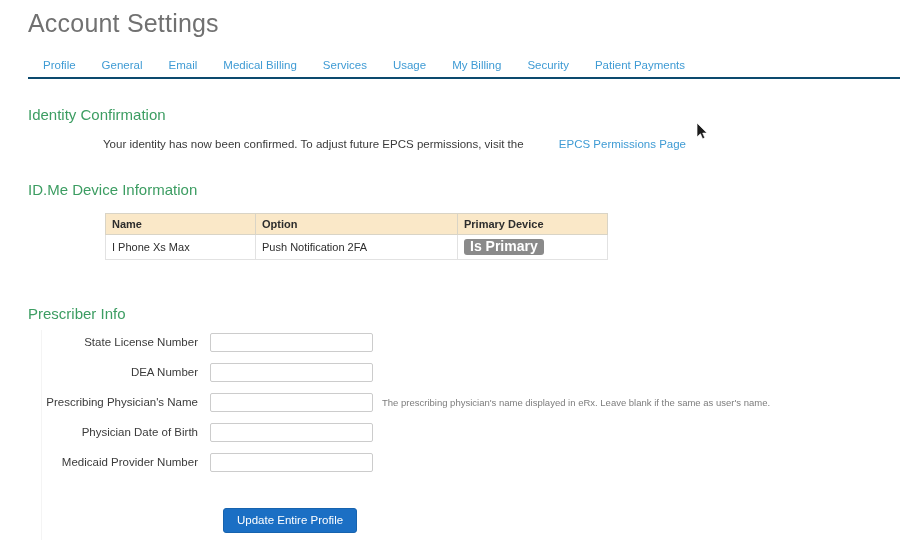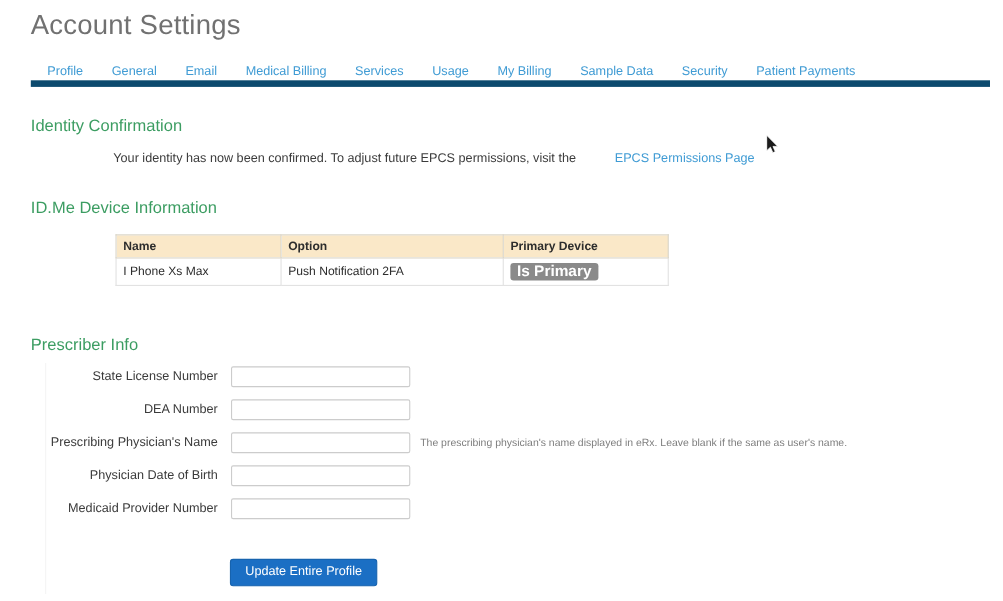--- a/index.html
+++ b/index.html
@@ -28,21 +28,21 @@
     white-space: nowrap;
   }
 
   
   .tabbar {
     position: absolute;
     left: 28px;
     top: 50px;
     width: 872px;
     height: 29px;
-    border-bottom: 6px solid #0c4a6e;
+    border-bottom: 2px solid #0c4a6e;
     box-sizing: border-box;
   }
   .tabs {
     display: flex;
     align-items: flex-end;
     height: 29px;
     padding-left: 2px;
   }
   .tab {
     font-size: 11.5px;
@@ -179,21 +179,21 @@
   .form-help {
     margin-left: 9px;
     font-size: 9.5px;
     color: #7d7d7d;
     white-space: nowrap;
   }
 
   
   .submit-btn {
     position: absolute;
-    left: 209px;
+    left: 223px;
     top: 508px;
     background: #1b6fc4;
     border: 1px solid #1763ae;
     border-radius: 3px;
     color: #ffffff;
     font-family: "Liberation Sans", sans-serif;
     font-size: 11.5px;
     padding: 5px 13px 6px 13px;
     cursor: pointer;
     white-space: nowrap;
@@ -226,21 +226,20 @@
 
 <div class="tabbar">
   <div class="tabs" id="tabs-container">
       <div class="tab">Profile</div>
       <div class="tab">General</div>
       <div class="tab">Email</div>
       <div class="tab">Medical Billing</div>
       <div class="tab">Services</div>
       <div class="tab">Usage</div>
       <div class="tab">My Billing</div>
-      <div class="tab">Sample Data</div>
       <div class="tab">Security</div>
       <div class="tab">Patient Payments</div>
     </div>
 </div>
 
 <div class="section-heading" id="hd-identity">Identity Confirmation</div>
 
 <div class="identity-text">
   <span>Your identity has now been confirmed. To adjust future EPCS permissions, visit the </span><a href="#">EPCS Permissions Page</a>
 </div>

